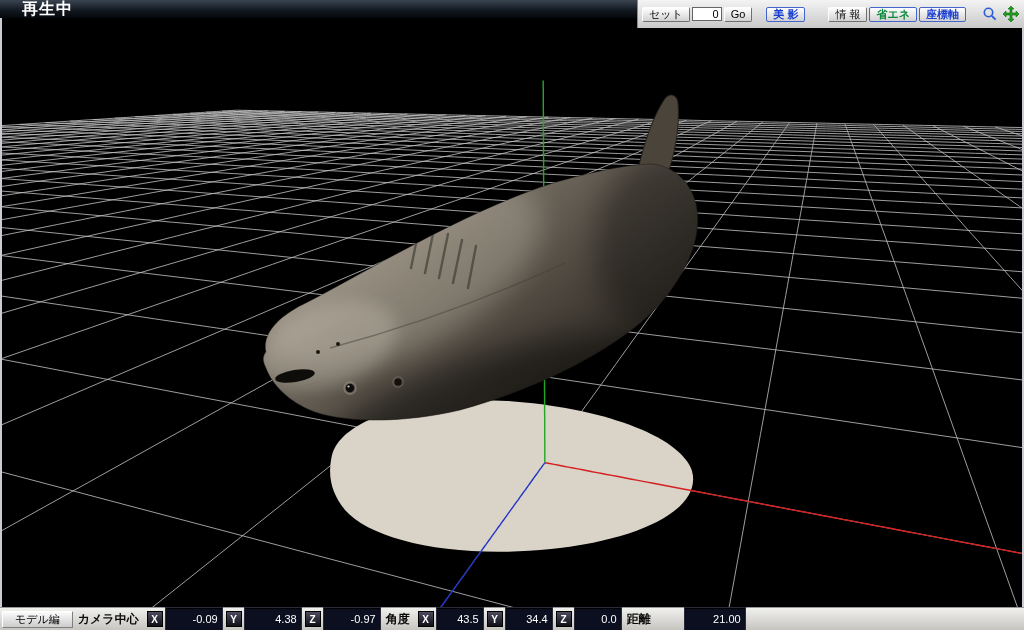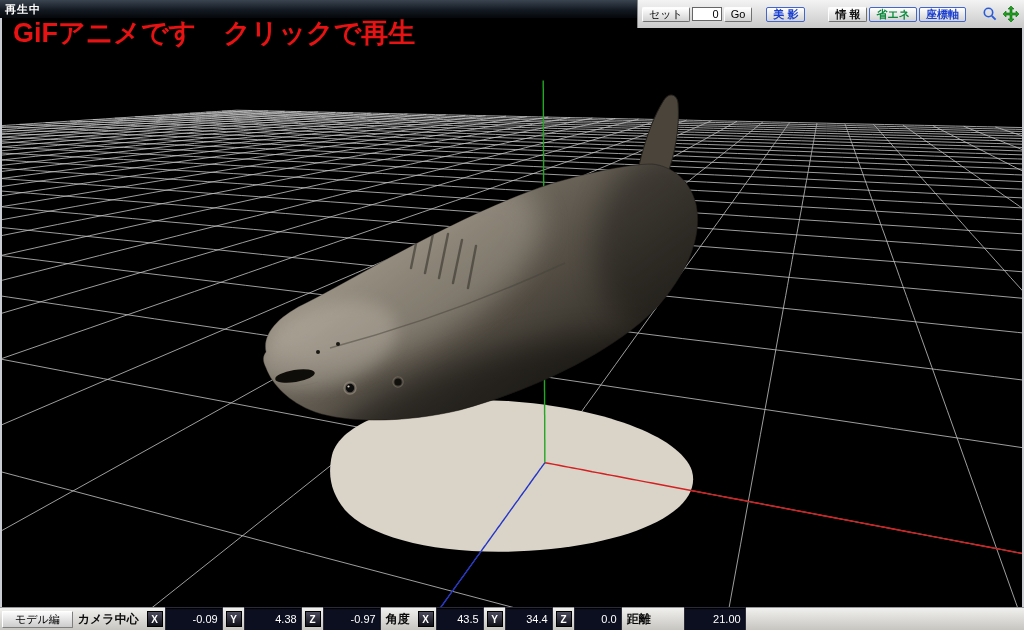--- a/index.html
+++ b/index.html
@@ -3,31 +3,31 @@
 <meta charset="utf-8">
 <style>
   html,body{margin:0;padding:0;width:1024px;height:630px;overflow:hidden;
     font-family:"Liberation Sans","DejaVu Sans",sans-serif;background:#000;}
   #app{position:relative;width:1024px;height:630px;background:#000;}
 
   
   .titlebar{position:absolute;top:0;left:0;width:1024px;height:18px;
     background:linear-gradient(180deg,#3a4450 0%,#141a22 55%,#04070b 100%);
     display:flex;align-items:center;z-index:10;}
-  .status{color:#fff;font-size:11px;font-weight:bold;margin-left:5px;letter-spacing:1px;font-family:Liberation Mono, monospace;}
+  .status{color:#fff;font-size:16px;font-weight:bold;margin-left:22px;letter-spacing:1px;font-family:Liberation Mono, monospace;}
   .toolbar{position:absolute;right:0;top:0;height:28px;display:flex;align-items:center;
     padding:0 3px;background:linear-gradient(180deg,#f3f3f3,#c9c9c9);
     border-left:1px solid #8a8a8a;}
   .tbtn{height:15px;font-size:11px;line-height:11px;padding:0 6px;margin:0 1px;cursor:default;
     background:linear-gradient(180deg,#ffffff,#d2d2d2);
     border:1px solid #707070;border-top-color:#fdfdfd;border-left-color:#fdfdfd;
     border-radius:2px;color:#000;font-family:inherit;}
   .tbtn.blue{color:#1b3fd0;border-color:#4466cc;font-weight:bold;text-align:right;}
   .tbtn.green{color:#0b8a3c;border-color:#4466cc;font-weight:bold;}
-  .tbtn.dark{color:#111;font-weight:bold;margin-left:22px;}
+  .tbtn.dark{color:#111;font-weight:normal;margin-left:22px;}
   .tinput{width:24px;height:12px;font-size:11px;text-align:right;margin:0 1px;
     border:1px solid #666;background:#fff;font-family:inherit;padding:0 2px;}
   .tgap{width:12px;}
   .icon-btn{width:19px;height:16px;display:flex;align-items:center;justify-content:center;margin:0 1px;}
 
   
   .viewport{position:absolute;top:18px;left:0;width:1024px;height:590px;background:#000;}
   .caption{position:absolute;top:0;left:13px;font-size:27px;line-height:31px;font-weight:bold;
     color:#e81212;white-space:pre;z-index:6;}
   .edge{position:absolute;top:18px;width:2px;height:590px;background:#c9cdd3;z-index:5;}
@@ -242,21 +242,20 @@
         <path d="M 276,366 Q 296,372 318,364" fill="none" stroke="#7a7265" stroke-width="1" opacity="0.5"></path>
         <circle cx="350" cy="370" r="4.2" fill="#0d0d0d"></circle>
         <circle cx="350" cy="370" r="6" fill="none" stroke="#8d8578" stroke-width="1.3" opacity="0.8"></circle>
         <circle cx="348.5" cy="368.5" r="1.1" fill="#d9d2c4"></circle>
         <circle cx="398" cy="364" r="3.6" fill="#11100d"></circle>
         <circle cx="398" cy="364" r="5.2" fill="none" stroke="#7d7569" stroke-width="1.1" opacity="0.6"></circle>
         <circle cx="318" cy="334" r="2" fill="#1a1814"></circle>
         <circle cx="338" cy="326" r="2" fill="#1a1814"></circle>
       </g>
     </svg>
-    <div class="caption">GiFアニメです　クリックで再生</div>
   </div>
 
   <div class="edge left"></div>
   <div class="edge right"></div>
 
   <div class="statusbar">
     <button class="sbtn">モデル編</button>
     <span class="lbl">カメラ中心</span>
     <span class="tag">X</span>
     <span class="val w56">-0.09</span>

